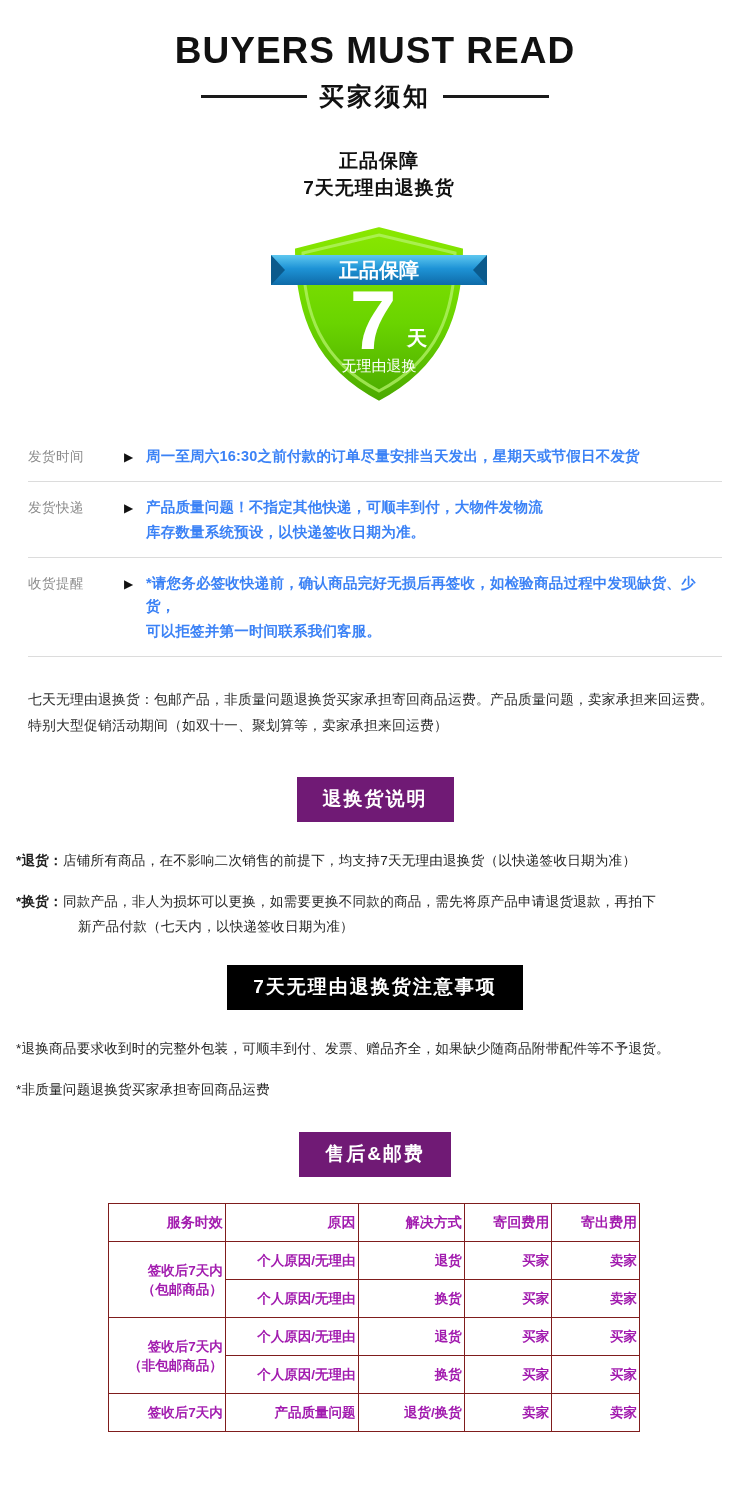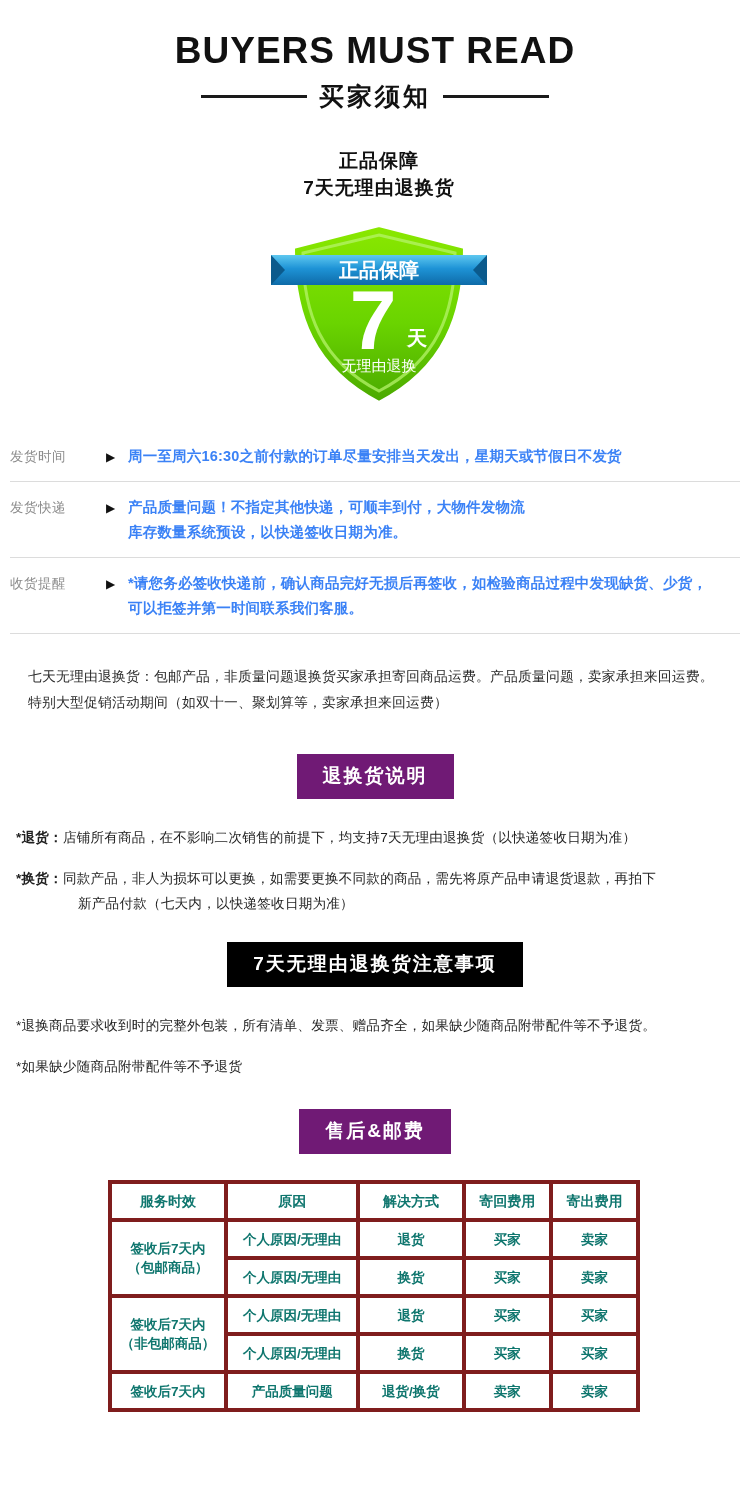--- a/index.html
+++ b/index.html
@@ -65,21 +65,21 @@
   }
   .shield-wrap {
     margin-top: 18px;
     display: flex;
     justify-content: center;
   }
 
   
   .info {
     margin-top: 22px;
-    padding: 0 10px;
+    padding: 0 28px;
   }
   .info-row {
     display: flex;
     align-items: flex-start;
     border-bottom: 1px solid #dcdcdc;
     padding: 14px 0 13px 0;
   }
   .info-row:last-child { border-bottom: 1px solid #dcdcdc; }
   .info-label {
     width: 96px;
@@ -154,24 +154,24 @@
   .table-wrap {
     margin-top: 26px;
     padding: 0 110px 0 108px;
   }
   table.afters {
     width: 100%;
     border-collapse: collapse;
     table-layout: fixed;
   }
   table.afters td, table.afters th {
-    border: 4px solid #7f1d1d;
-    text-align: center;
+    border: 1px solid #7f1d1d;
+    text-align: right;
     font-size: 13.5px;
-    color: #0f766e;
+    color: #a21caf;
     height: 38px;
     padding: 2px 2px;
     line-height: 19px;
     font-weight: bold;
   }
   table.afters th { font-weight: bold; font-size: 14px; }
   table.afters td.col-reason { font-weight: bold; }
   .cell-green { color: #12b01a; font-weight: bold; }
   .cell-twoline { line-height: 19px; }
   col.c1 { width: 22%; }
@@ -273,22 +273,22 @@
     <span class="k">*换货：</span><span>同款产品，非人为损坏可以更换，如需要更换不同款的商品，需先将原产品申请退货退款，再拍下</span>
     <span class="ind">新产品付款（七天内，以快递签收日期为准）</span>
   </div>
 </div>
 
 <div class="chip-wrap mt-26">
   <span class="chip red">7天无理由退换货注意事项</span>
 </div>
 
 <div class="notes">
-  <div class="note">*退换商品要求收到时的完整外包装，所有清单、发票、赠品齐全，如果缺少随商品附带配件等不予退货。</div>
-  <div class="note">*如果缺少随商品附带配件等不予退货</div>
+  <div class="note">*退换商品要求收到时的完整外包装，可顺丰到付、发票、赠品齐全，如果缺少随商品附带配件等不予退货。</div>
+  <div class="note">*非质量问题退换货买家承担寄回商品运费</div>
 </div>
 
 <div class="chip-wrap mt-30">
   <span class="chip">售后&amp;邮费</span>
 </div>
 
 <div class="table-wrap">
   <table class="afters">
     <colgroup>
       <col class="c1">

